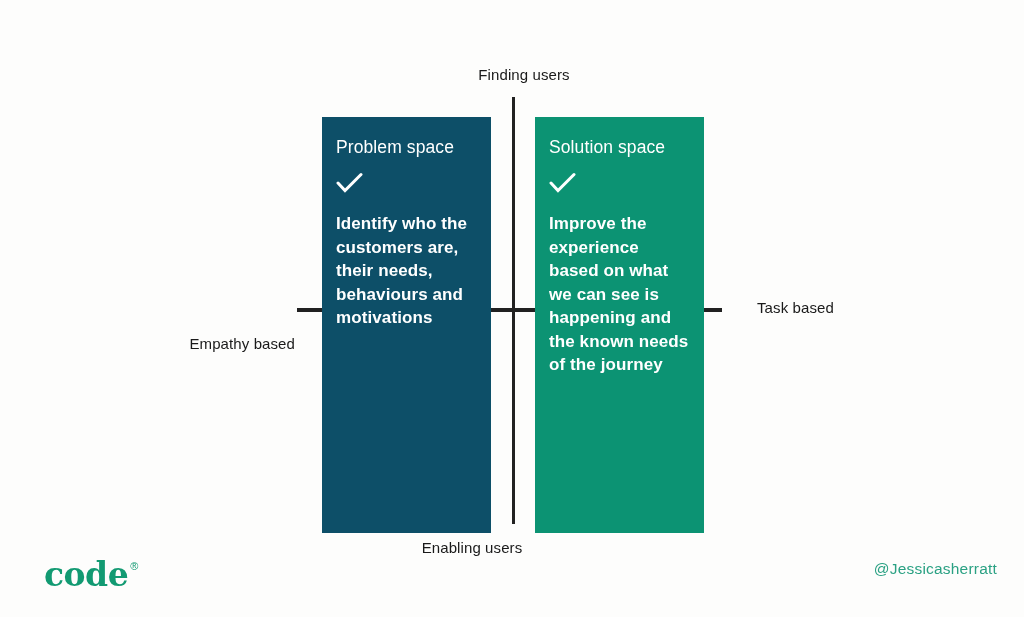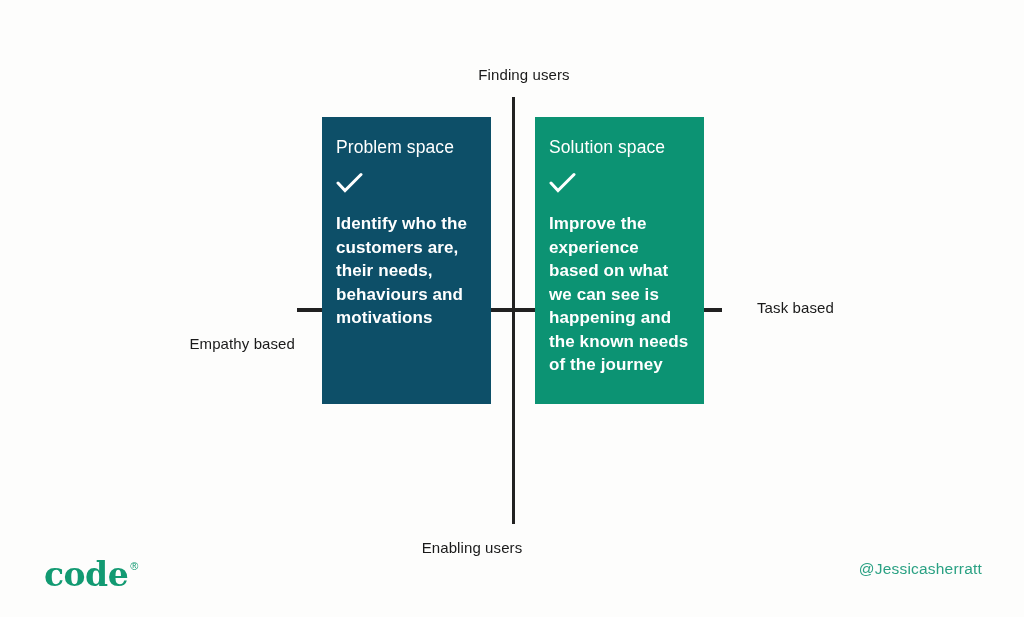--- a/index.html
+++ b/index.html
@@ -49,21 +49,21 @@
   .axis-top    { top: 66px;  left: 0; width: 1024px; text-align: center; }
   .axis-bottom { top: 539px; left: 0; width: 920px; text-align: center; }
   .axis-left   { top: 299px; left: 160px; width: 123px; text-align: right; margin-top: 36px; }
   .axis-right  { top: 299px; left: 745px; text-align: right; }
 
   
   .quadrant {
     position: absolute;
     top: 117px;
     width: 169px;
-    height: 287px;
+    height: 416px;
     color: #ffffff;
     box-sizing: border-box;
     padding: 18px 13px 0 14px;
     z-index: 1;
   }
   .quadrant.problem  { left: 322px; }
   .quadrant.solution { left: 535px; }
   .q-title {
     font-size: 17.5px;
     font-weight: 500;
@@ -97,21 +97,21 @@
   .logo .reg {
     font-family: "Liberation Sans", sans-serif;
     font-weight: 400;
     font-size: 11px;
     vertical-align: 16px;
     margin-left: 2px;
     letter-spacing: 0;
   }
   .handle {
     position: absolute;
-    right: 42px;
+    right: 27px;
     top: 560px;
     font-size: 15.5px;
     color: #2aa183;
     letter-spacing: 0.2px;
   }
 </style>
 </head>
 <body>
 
 <div class="canvas">

